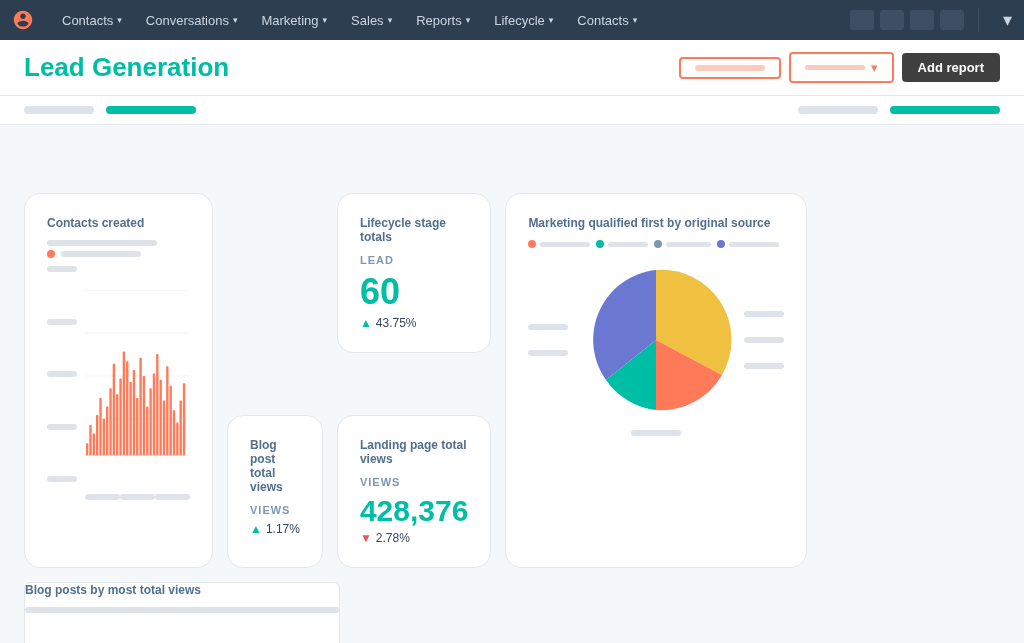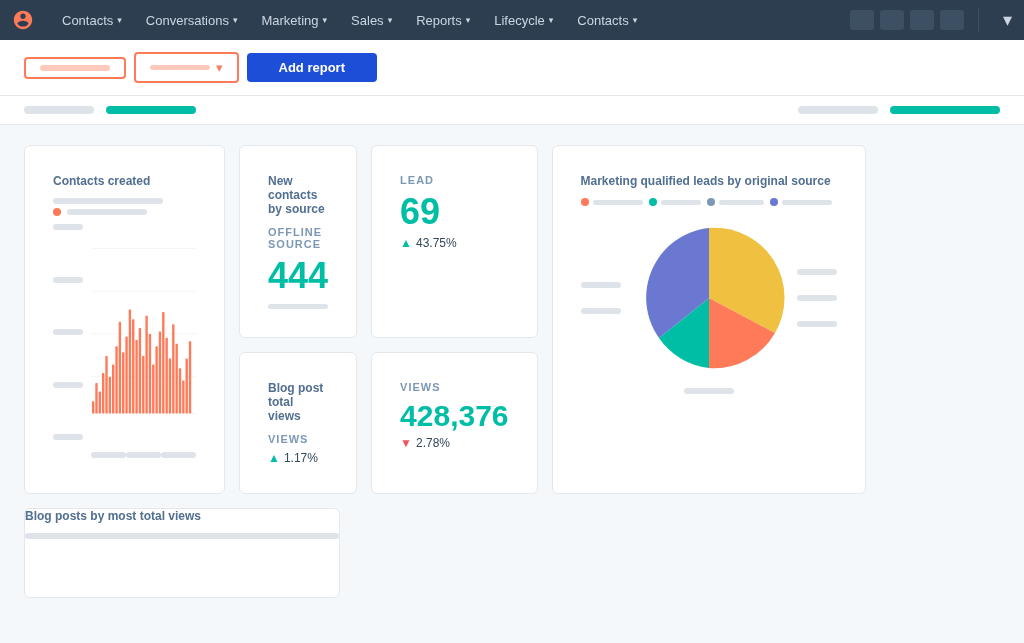--- a/index.html
+++ b/index.html
@@ -13,37 +13,37 @@
     .nav-right { margin-left: auto; display: flex; align-items: center; gap: 6px; }
     .nav-icon-btn { width: 24px; height: 20px; background: #3d4f63; border-radius: 3px; display: flex; align-items: center; justify-content: center; cursor: pointer; }
     .nav-dots { color: #cbd6e2; font-size: 18px; margin-left: 10px; cursor: pointer; }
 
     
     .header { background: #fff; padding: 12px 24px; display: flex; align-items: center; justify-content: space-between; border-bottom: 1px solid #e5e8eb; }
     .page-title { color: #00bda5; font-size: 26px; font-weight: 600; }
     .header-actions { display: flex; gap: 8px; align-items: center; }
     .btn-outline { border: 2px solid #ff7a59; color: #ff7a59; background: #fff; padding: 6px 14px; border-radius: 4px; font-size: 13px; cursor: pointer; }
     .btn-outline-select { border: 2px solid #ff7a59; color: #ff7a59; background: #fff; padding: 6px 14px; border-radius: 4px; font-size: 13px; cursor: pointer; display: flex; align-items: center; gap: 6px; }
-    .btn-primary { background: #1d4ed8; color: #fff; border: none; padding: 7px 32px; border-radius: 4px; font-size: 13px; cursor: pointer; font-weight: 600; }
+    .btn-primary { background: #404040; color: #fff; border: none; padding: 7px 16px; border-radius: 4px; font-size: 13px; cursor: pointer; font-weight: 600; }
 
     
     .filter-bar { background: #fff; padding: 10px 24px; display: flex; align-items: center; gap: 12px; border-bottom: 1px solid #e5e8eb; }
     .filter-pill-grey { background: #dde3e8; border-radius: 10px; height: 8px; width: 70px; }
     .filter-pill-teal { background: #00bda5; border-radius: 10px; height: 8px; width: 90px; }
     .filter-pill-teal-right { background: #00bda5; border-radius: 10px; height: 8px; width: 110px; }
     .filter-pill-grey-right { background: #dde3e8; border-radius: 10px; height: 8px; width: 80px; }
     .filter-right { margin-left: auto; display: flex; align-items: center; gap: 12px; }
 
     
     .main { padding: 20px 24px; }
 
     
     .cards-row { display: grid; grid-template-columns: 1fr 1fr 1fr 1.3fr; gap: 14px; margin-bottom: 14px; }
 
-    .card { background: #fff; border-radius: 6px; border: 1px solid #e5e8eb; padding: 28px; }
+    .card { background: #fff; border-radius: 16px; border: 1px solid #e5e8eb; padding: 22px; margin-top: 48px; }
     .card-title { font-size: 12px; color: #516f90; font-weight: 600; margin-bottom: 10px; }
 
     
     .chart-card { min-height: 320px; }
     .chart-legend { display: flex; flex-direction: column; gap: 4px; margin-bottom: 8px; }
     .legend-item { display: flex; align-items: center; gap: 6px; font-size: 11px; color: #7c98b6; }
     .legend-dot { width: 8px; height: 8px; border-radius: 50%; }
     .legend-bar-grey { height: 6px; border-radius: 3px; background: #dde3e8; width: 80px; }
 
     
@@ -109,20 +109,21 @@
     <div class="nav-icon-btn"></div>
     <div class="nav-icon-btn"></div>
     <div class="nav-icon-btn"></div>
     <div class="nav-icon-btn"></div>
     <div style="width:1px;height:24px;background:#3d4f63;margin:0 8px;"></div>
     <span class="nav-dots">▾</span>
   </div>
 </nav>
 
 <div class="header">
+  <h1 class="page-title">Lead Generation</h1>
   <div class="header-actions">
     <button class="btn-outline">
       <span style="display:flex;align-items:center;gap:6px;color:#ff7a59;font-size:12px;">
         <span style="width:70px;height:6px;background:#ffcabb;border-radius:3px;display:inline-block;"></span>
       </span>
     </button>
     <button class="btn-outline-select">
       <span style="width:60px;height:5px;background:#ffcabb;border-radius:3px;display:inline-block;"></span>
       <span>▾</span>
     </button>
@@ -207,57 +208,53 @@
             <div style="height:6px;width:35px;background:#dde3e8;border-radius:3px;"></div>
             <div style="height:6px;width:35px;background:#dde3e8;border-radius:3px;"></div>
             <div style="height:6px;width:35px;background:#dde3e8;border-radius:3px;"></div>
           </div>
         </div>
       </div>
     </div>
 
     <div style="display:grid;grid-template-columns:1fr 1fr;gap:14px;">
 
-      <div class="card" style="grid-column:1;grid-row:1;">
-        <div class="card-title">New contacts by source</div>
-        <div class="metric-label">OFFLINE SOURCE</div>
-        <div class="metric-value">444</div>
-        <div class="metric-bar"></div>
-      </div>
 
       <div class="card" style="grid-column:2;grid-row:1;">
+        <div class="card-title">Lifecycle stage totals</div>
         <div class="metric-label">LEAD</div>
-        <div class="metric-value">69</div>
+        <div class="metric-value">60</div>
         <div class="metric-sub">
           <span class="arrow-up">▲</span>
           <span>43.75%</span>
         </div>
       </div>
 
       <div class="card" style="grid-column:1;grid-row:2;">
         <div class="card-title">Blog post total views</div>
         <div class="metric-label">VIEWS</div>
         <div class="metric-sub">
           <span class="arrow-up">▲</span>
           <span>1.17%</span>
         </div>
       </div>
 
       <div class="card" style="grid-column:2;grid-row:2;">
+        <div class="card-title">Landing page total views</div>
         <div class="metric-label">VIEWS</div>
         <div class="metric-value metric-value-large">428,376</div>
         <div class="metric-sub">
           <span class="arrow-down">▼</span>
           <span>2.78%</span>
         </div>
       </div>
     </div>
 
     <div class="card pie-card">
-      <div class="card-title">Marketing qualified leads by original source</div>
+      <div class="card-title">Marketing qualified first by original source</div>
       <div class="pie-legend">
         <div class="pie-legend-item">
           <div class="pie-dot" style="background:#ff7a59;"></div>
           <div style="width:50px;height:5px;background:#dde3e8;border-radius:3px;"></div>
         </div>
         <div class="pie-legend-item">
           <div class="pie-dot" style="background:#00bda5;"></div>
           <div style="width:40px;height:5px;background:#dde3e8;border-radius:3px;"></div>
         </div>
         <div class="pie-legend-item">

